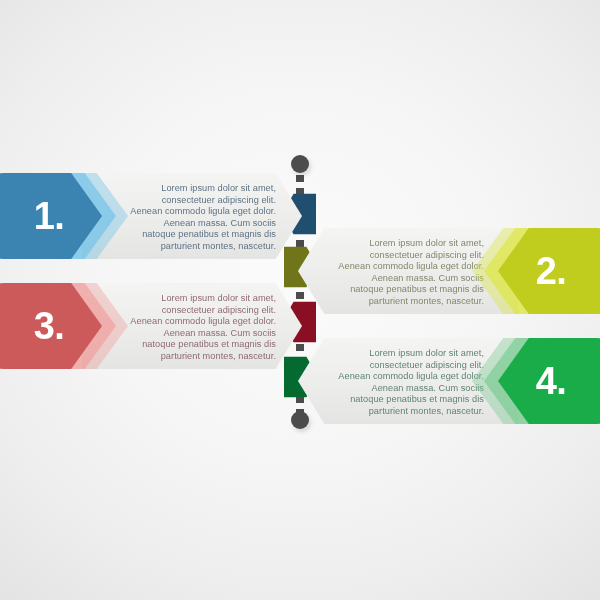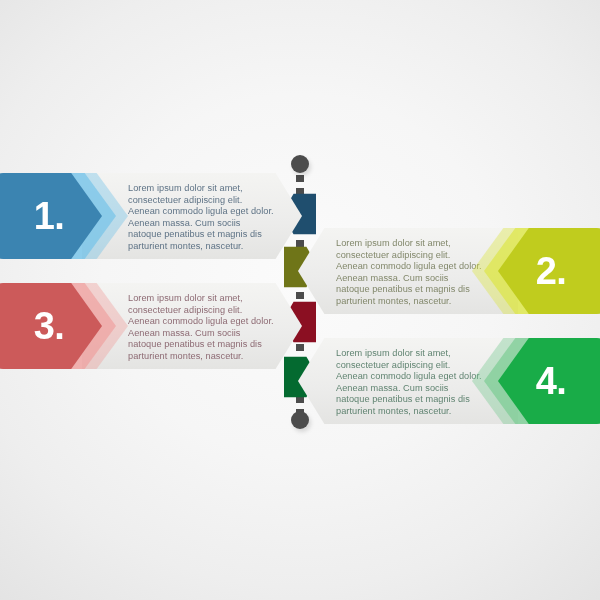--- a/index.html
+++ b/index.html
@@ -63,20 +63,21 @@
   }
   .marker.m1 { top: 192px; background: #1f4e6e; }
   .marker.m2 { top: 245px; background: #6f7518; }
   .marker.m3 { top: 300px; background: #8b0f22; }
   .marker.m4 { top: 355px; background: #046a30; }
 
   
   .step {
     position: absolute;
     height: 86px;
+    text-align: right;
   }
   .step.left  { left: 16px;  width: 286px; }
   .step.right { left: 298px; width: 286px; }
 
   .step.s1 { top: 173px; }
   .step.s2 { top: 228px; }
   .step.s3 { top: 283px; }
   .step.s4 { top: 338px; }
 
   

